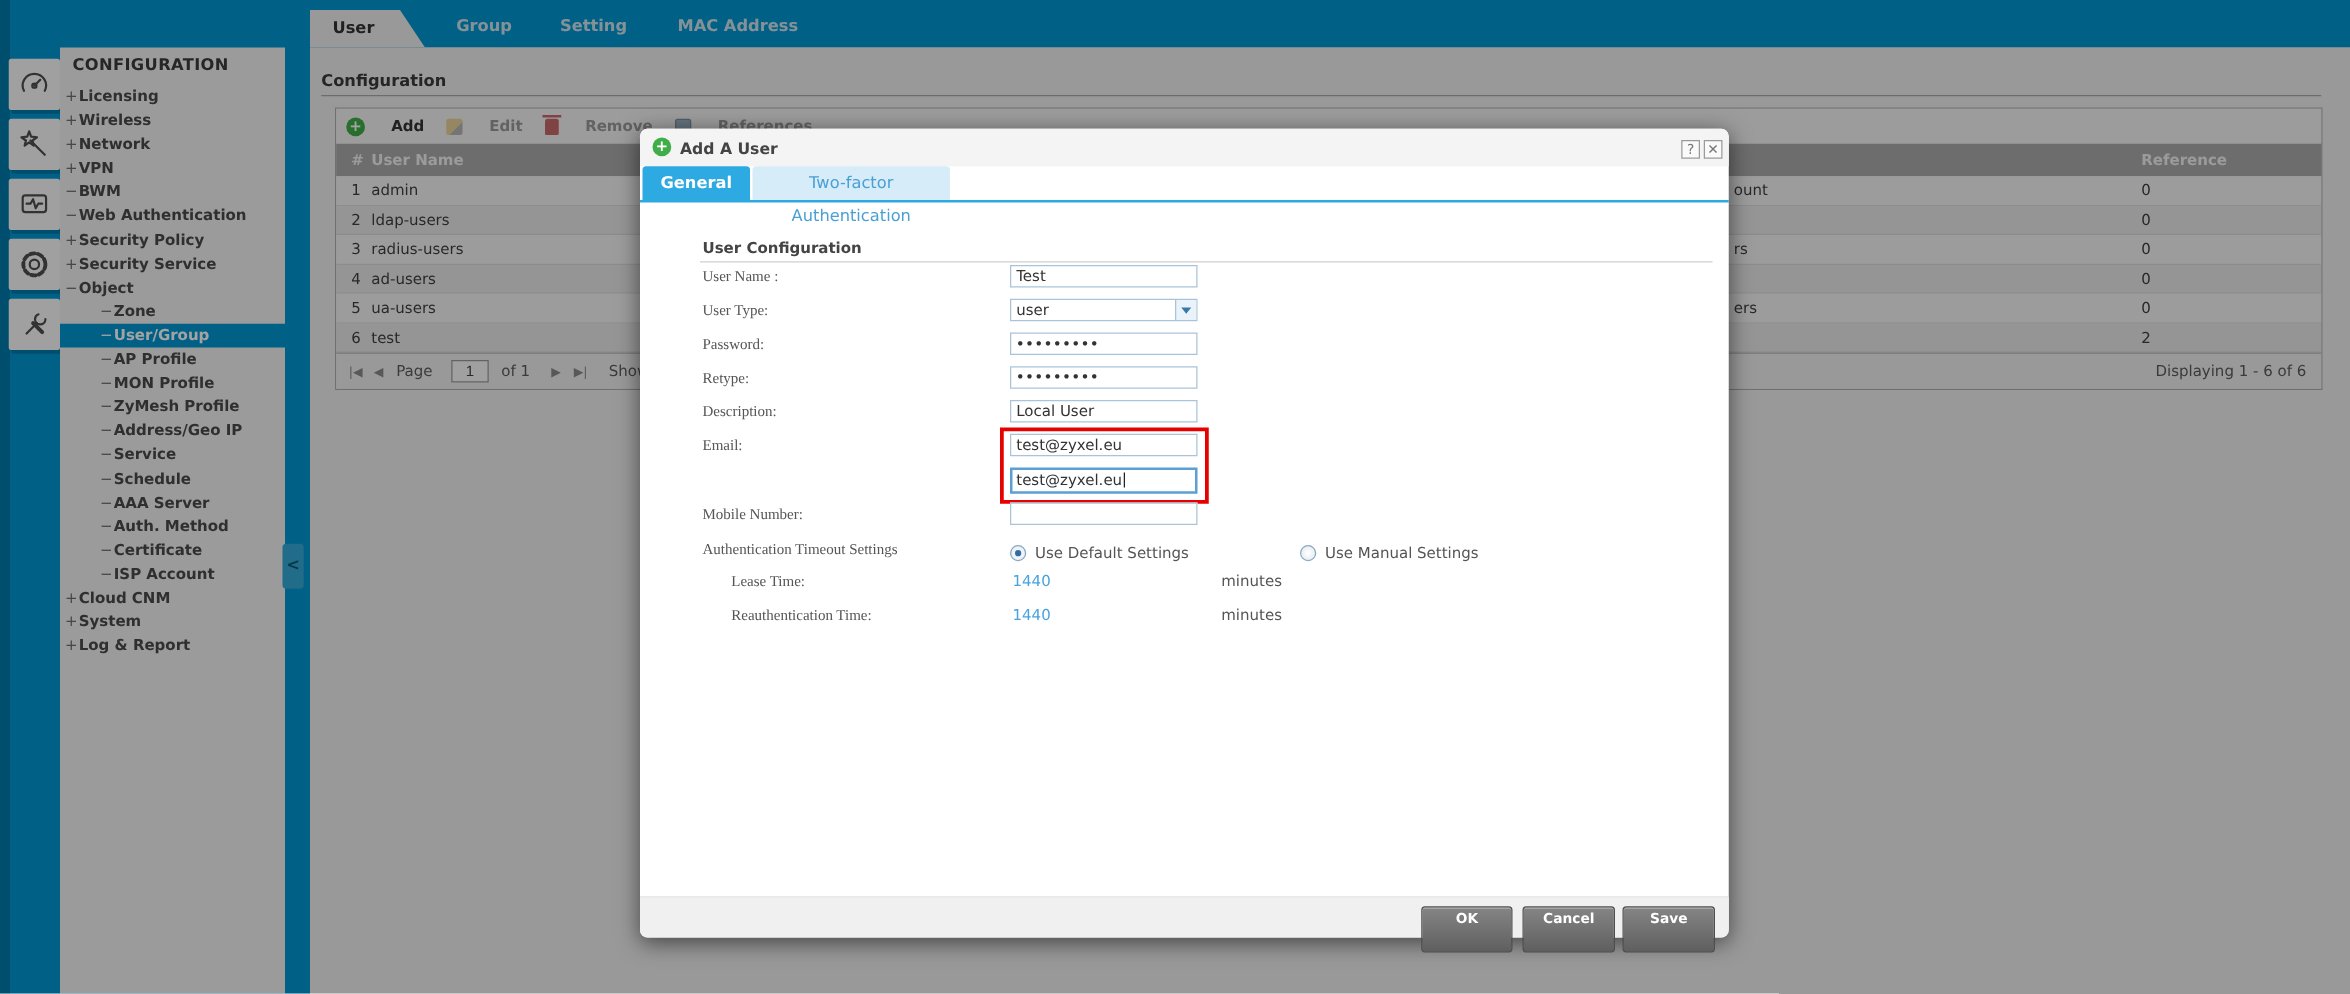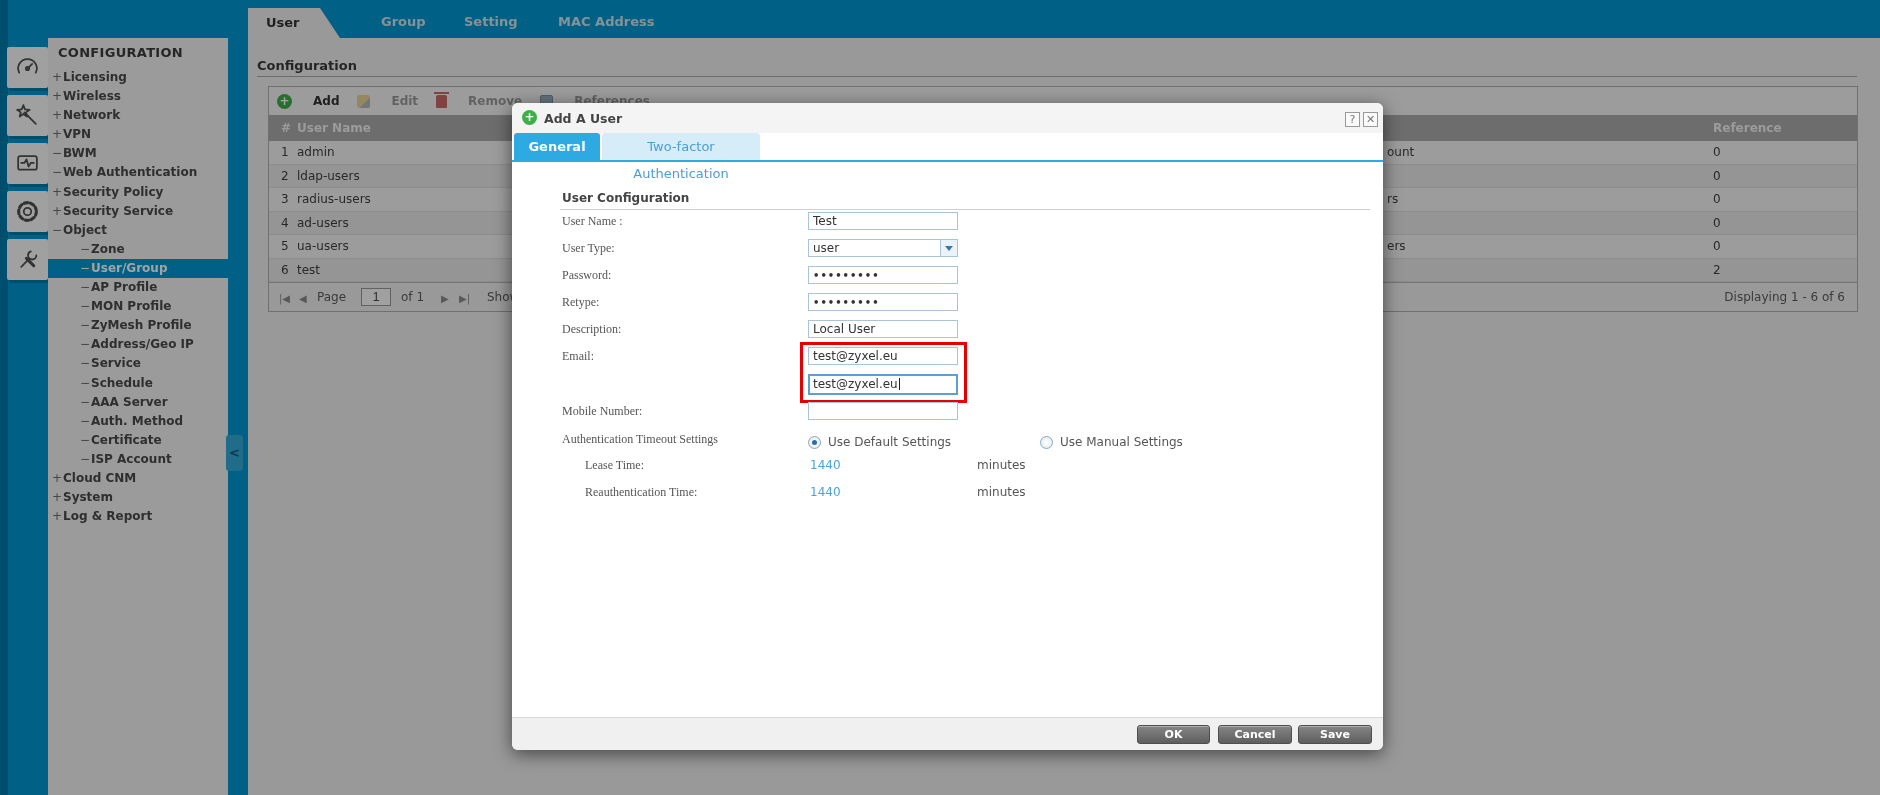--- a/index.html
+++ b/index.html
@@ -15,21 +15,21 @@
 
   
   .tile { position:absolute; left:7px; width:41px; height:41px; background:#fbfbfb; border-radius:2px;
           display:flex; align-items:center; justify-content:center; box-shadow:2px 3px 0 rgba(0,0,0,.18); }
   .tile svg { stroke:#4f4f4f; fill:none; stroke-width:1.7; stroke-linecap:round; stroke-linejoin:round; }
 
   
   .tab-active { position:absolute; left:248px; top:8px; width:92px; height:30px; background:#f0f0f0;
                 clip-path:polygon(0 0, calc(100% - 20px) 0, 100% 100%, 0 100%);
                 font-weight:bold; font-size:13px; color:#333; line-height:30px; padding-left:18px; }
-  .tab-plain  { position:absolute; top:14px; font-weight:bold; font-size:13px; color:#cfe4ee;margin-left:16px; }
+  .tab-plain  { position:absolute; top:14px; font-weight:bold; font-size:13px; color:#cfe4ee; }
 
   
   .side-head { position:absolute; left:10px; top:7px; font-size:13px; font-weight:bold; color:#3c3c3c; letter-spacing:.3px; }
   .side-list { position:absolute; left:0; top:30px; width:180px; }
   .side-item { height:19.1px; line-height:19.1px; font-size:12px; font-weight:bold; color:#4a4a4a; position:relative; white-space:nowrap; }
   .side-item .sym { position:absolute; color:#6f6f6f; font-weight:normal; }
   .lv1 .sym { left:4px; }  .lv1 .lbl { position:absolute; left:15px; }
   .lv2 .sym { left:32px; } .lv2 .lbl { position:absolute; left:43px; }
   .side-item.active { background:#0096d2; }
   .side-item.active .lbl, .side-item.active .sym { color:#ffffff; }
@@ -104,21 +104,21 @@
 
   .radio { position:absolute; width:13px; height:13px; border:1px solid #8aa8c0; border-radius:50%;
            background:radial-gradient(#ffffff,#dfe8ef); }
   .radio.sel:after { content:""; position:absolute; left:3px; top:3px; width:5px; height:5px; border-radius:50%; background:#2d6da3; }
   .rlabel { position:absolute; color:#555; }
   .bluev { position:absolute; color:#4aa3df; }
   .unit  { position:absolute; left:465px; color:#555; }
 
   .m-foot { position:absolute; left:0; bottom:0; width:100%; height:33px; background:#f0f0f0;
             border-top:1px solid #d8d8d8; border-radius:0 0 6px 6px; }
-  .mbtn { position:absolute; top:7px; height:19px; background:linear-gradient(#858585,#5f5f5f); border:1px solid #4e4e4e;
+  .mbtn { position:absolute; top:7px; height:37px; background:linear-gradient(#858585,#5f5f5f); border:1px solid #4e4e4e;
           border-radius:3px; color:#fff; font-weight:bold; font-size:11px; text-align:center; line-height:17px;
           box-shadow:inset 0 1px 0 rgba(255,255,255,.35); }
   .mbtn.ok { left:625px; width:73px; } .mbtn.cancel { left:706px; width:74px; } .mbtn.save { left:786px; width:74px; }
 
   
   .r-un{top:109px;} .r-ut{top:136px;} .r-pw{top:163px;} .r-rt{top:190px;} .r-de{top:217px;}
   .r-e1{top:244px;} .r-e2{top:271px;} .r-mn{top:299px;}
   .l-un{top:111px;} .l-ut{top:138px;} .l-pw{top:165px;} .l-rt{top:192px;} .l-de{top:219px;}
   .l-e1{top:246px;} .l-mn{top:301px;} .l-at{top:329px;} .l-lt{top:355px;} .l-ra{top:382px;}
 </style>

